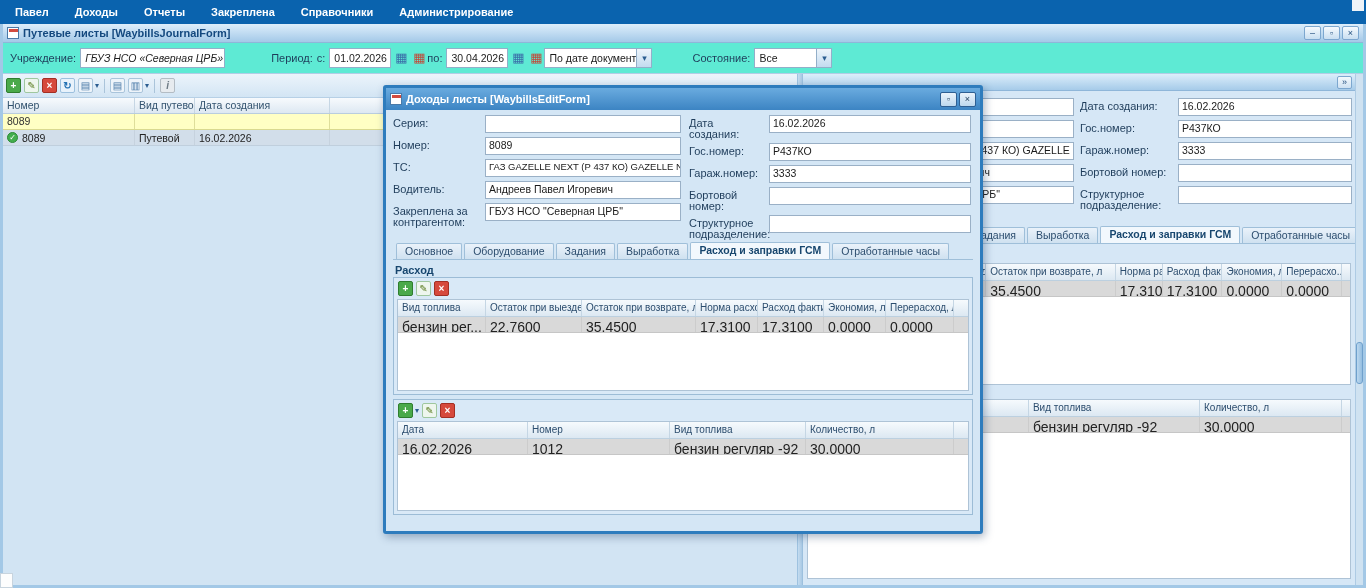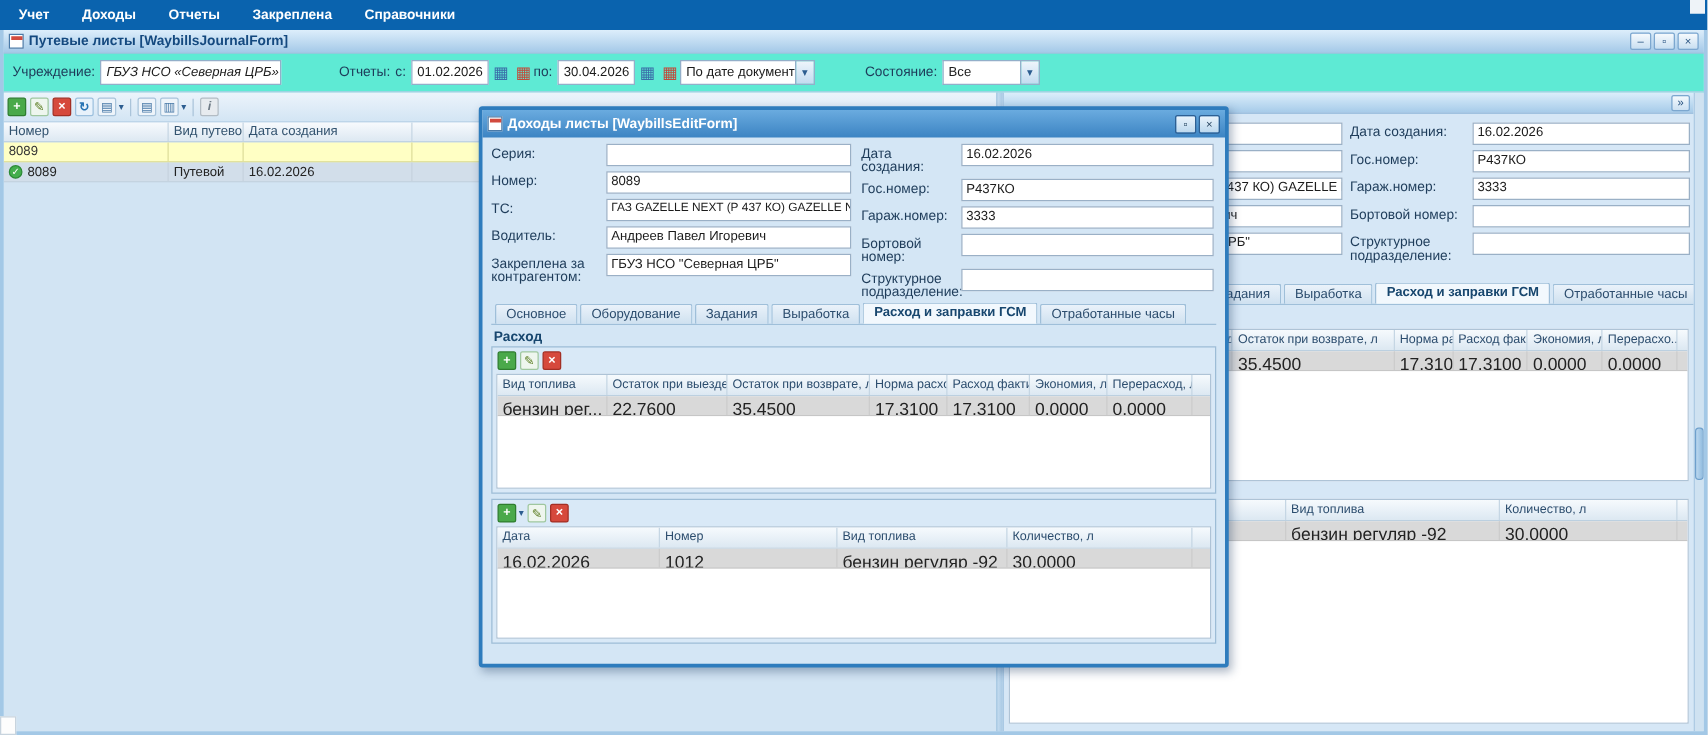--- a/index.html
+++ b/index.html
@@ -99,46 +99,47 @@
   .gsec-box { border:1px solid #9cbcd6; background:#d9e9f7; padding:3px; }
   .gtoolbar { display:flex; align-items:center; gap:3px; padding:0 1px 3px 1px; }
   .mfooter { margin-top:auto; display:flex; align-items:center; flex:none; padding-top:6px; }
 </style>
 </head>
 <body>
 
 <div class="screen">
 
   <div class="menubar">
-    <div class="menu-item">Учет</div>
+    <div class="menu-item">Павел</div>
     <div class="menu-item">Доходы</div>
     <div class="menu-item">Отчеты</div>
     <div class="menu-item">Закреплена</div>
     <div class="menu-item">Справочники</div>
+    <div class="menu-item">Администрирование</div>
   </div>
   <div class="chip-tr"></div>
   <div class="chip-bl"></div>
 
   <div class="mdi">
 
     <div class="jtitlebar">
       <span class="form-icon"></span>
       <span class="jtitle">Путевые листы [WaybillsJournalForm]</span>
       <span class="win-btns">
         <span class="wbtn">–</span>
         <span class="wbtn">▫</span>
         <span class="wbtn">×</span>
       </span>
     </div>
 
     <div class="filterbar">
       <span class="flab">Учреждение:</span>
       <span class="inp" style="width:145px;font-style:italic;">ГБУЗ НСО «Северная ЦРБ»</span>
       <span class="sp10"></span>
-      <span class="flab">Отчеты:</span>
+      <span class="flab">Период:</span>
       <span class="flab">с:</span>
       <span class="inp" style="width:62px;">01.02.2026</span>
       <span class="cal">▦</span>
       <span class="cal red">▦</span>
       <span class="flab">по:</span>
       <span class="inp" style="width:62px;">30.04.2026</span>
       <span class="cal">▦</span>
       <span class="cal red">▦</span>
       <span class="combo">
         <span class="inp" style="width:92px;">По дате документа</span>

